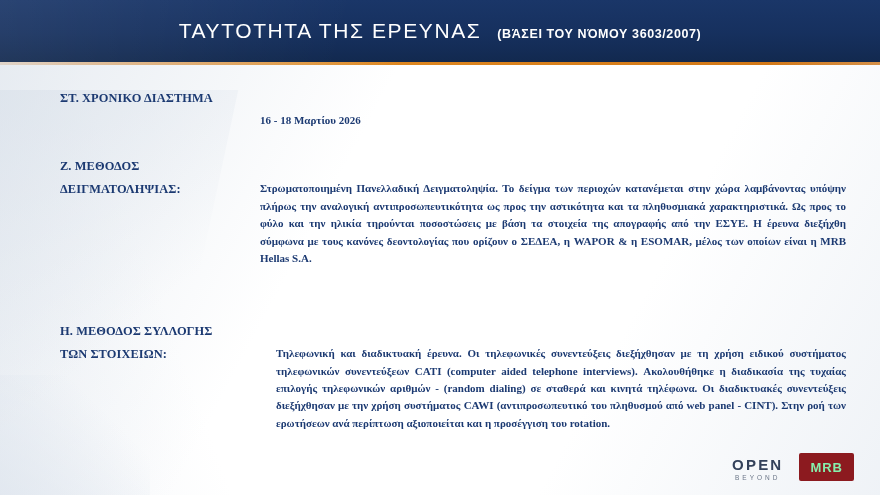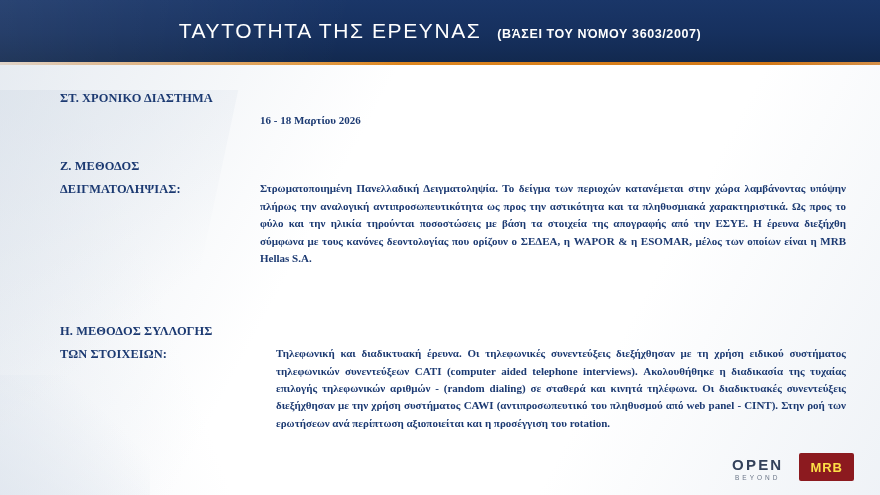--- a/index.html
+++ b/index.html
@@ -132,21 +132,21 @@
     color: #33415a;
   }
   .logo-open .open-sub {
     font-size: 6.5px;
     letter-spacing: 3px;
     color: #6b7688;
     margin-top: 3px;
   }
   .logo-mrb {
     background: #8c1a1f;
-    color: #fde047;
+    color: #86efac;
     font-size: 13px;
     font-weight: 700;
     letter-spacing: 1px;
     padding: 7px 11px 6px;
     border-radius: 2px;
   }
 
   
   .corner-shade {
     position: absolute;

